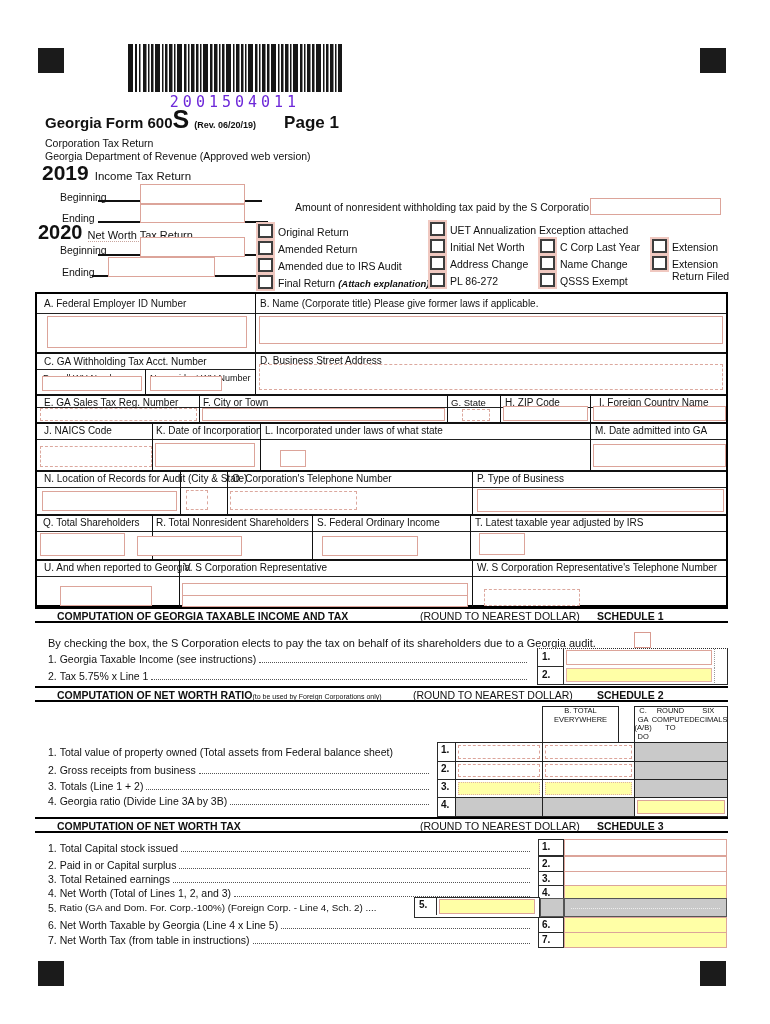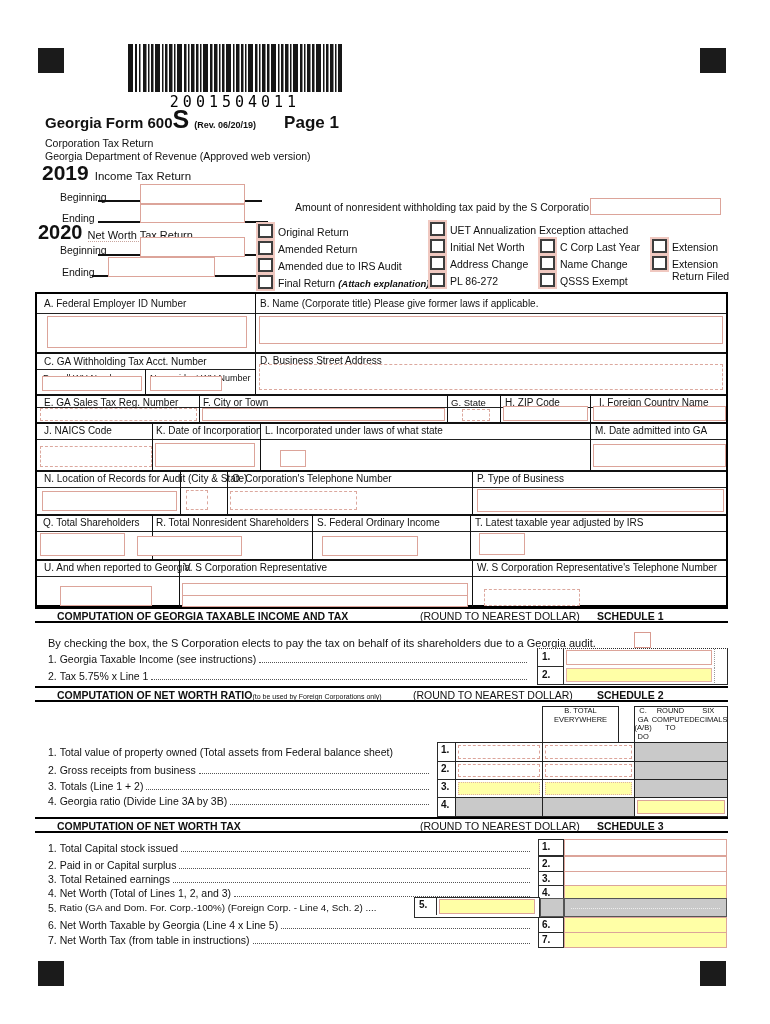--- a/index.html
+++ b/index.html
@@ -94,21 +94,21 @@
           <rect x="184" width="2.5" height="48"></rect>
         <rect x="188" width="5" height="48"></rect>
           <rect x="195" width="1.5" height="48"></rect>
           <rect x="198" width="2.5" height="48"></rect>
         <rect x="202" width="3.5" height="48"></rect>
           <rect x="207" width="1.5" height="48"></rect>
           <rect x="210" width="4" height="48"></rect>
       </g>
     </svg>
   </div>
-  <div class="abs bct" style="left:128px;top:93px;width:214px;text-align:center;font-size:15px;letter-spacing:4px;color:#000000;">2001504011</div>
+  <div class="abs bct" style="left:128px;top:93px;width:214px;text-align:center;font-size:15px;letter-spacing:4px;color:#6d28d9;">2001504011</div>
 
   <div class="abs" style="left:45px;top:112px;display:flex;align-items:baseline;">
     <span style="font-size:15px;font-weight:bold;">Georgia Form 600</span>
       <span style="font-size:25px;font-weight:bold;line-height:15px;">S</span>
     <span style="font-size:9px;font-weight:bold;margin-left:5px;">(Rev. 06/20/19)</span>
     <span style="font-size:17px;font-weight:bold;margin-left:28px;">Page 1</span>
   </div>
   <div class="abs" style="left:45px;top:137px;font-size:10.5px;">Corporation Tax Return</div>
   <div class="abs" style="left:45px;top:150px;font-size:10.5px;">Georgia Department of Revenue (Approved web version)</div>
   <div class="abs" style="left:42px;top:161px;display:flex;align-items:baseline;">

